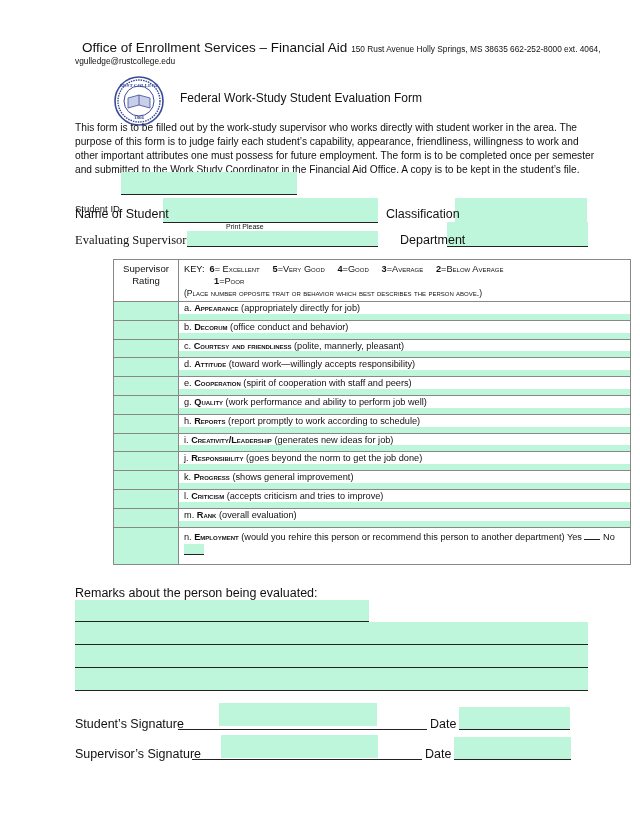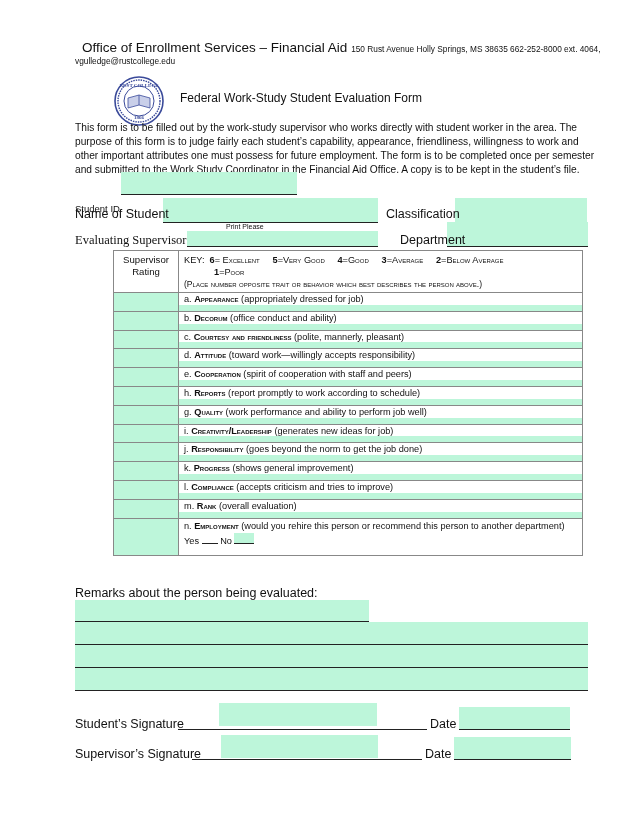--- a/index.html
+++ b/index.html
@@ -10,21 +10,21 @@
   .hdr-main { left: 75px; top: 40px; font-size: 13.5px; white-space: nowrap; margin-left: 7px; }
   .hdr-small { font-size: 8.3px; }
   .hdr-email { left: 75px; top: 56px; font-size: 8.3px; }
   .seal { left: 114px; top: 76px; width: 50px; height: 50px; }
   .title { left: 180px; top: 91px; font-size: 12px; white-space: nowrap; }
   .intro { left: 75px; top: 121px; width: 520px; font-size: 10.2px; line-height: 14px; }
   .lbl { font-size: 12.5px; white-space: nowrap; }
   .line { border-bottom: 1px solid #222; }
   .sm { font-size: 9.5px; }
   .tiny { font-size: 7px; }
-  table.eval { position: absolute; left: 113px; top: 250px; width: 470px; border-collapse: collapse; font-size: 9.2px; }
+  table.eval { position: absolute; left: 113px; top: 259px; width: 518px; border-collapse: collapse; font-size: 9.2px; }
   table.eval td { border: 1px solid #888; vertical-align: top; }
   td.rate { width: 65px; }
   td.rate-h { text-align: center; padding-top: 3px; font-size: 9.6px; line-height: 12px; }
   td.key { padding: 3px 5px 2px 5px; line-height: 12px; }
   .sc { font-variant: small-caps; }
   .b { font-weight: bold; }
   tr.item td { height: 18.8px; }
   td.item-cell { position: relative; padding: 1px 5px 0 5px; white-space: nowrap; overflow: hidden; }
   td.item-cell .stripe { position: absolute; left: 0; right: 0; bottom: 0; height: 6px; background: #bdf6da; }
   tr.last td { height: 37px; }
@@ -93,71 +93,71 @@
       <div style="padding-left:30px;">
         <span class="b">1</span><span class="sc">=Poor</span>
       </div>
       <div class="sc" style="font-size:8.6px;">(Place number opposite trait or behavior which best describes the person above.)</div>
     </td>
   </tr>
 
   <tr class="item">
     <td class="rate fill"></td>
     <td class="item-cell"><span class="stripe"></span>
-      <span>a.</span> <span class="sc b">Appearance</span> <span>(appropriately dressed for job)</span></td>
+      <span>a.</span> <span class="sc b">Appearance</span> <span>(appropriately directly for job)</span></td>
   </tr>
   <tr class="item">
     <td class="rate fill"></td>
     <td class="item-cell"><span class="stripe"></span>
-      <span>b.</span> <span class="sc b">Decorum</span> <span>(office conduct and ability)</span></td>
+      <span>b.</span> <span class="sc b">Decorum</span> <span>(office conduct and behavior)</span></td>
   </tr>
   <tr class="item">
     <td class="rate fill"></td>
     <td class="item-cell"><span class="stripe"></span>
       <span>c.</span> <span class="sc b">Courtesy and friendliness</span> <span>(polite, mannerly, pleasant)</span></td>
   </tr>
   <tr class="item">
     <td class="rate fill"></td>
     <td class="item-cell"><span class="stripe"></span>
       <span>d.</span> <span class="sc b">Attitude</span> <span>(toward work—willingly accepts responsibility)</span></td>
   </tr>
   <tr class="item">
     <td class="rate fill"></td>
     <td class="item-cell"><span class="stripe"></span>
       <span>e.</span> <span class="sc b">Cooperation</span> <span>(spirit of cooperation with staff and peers)</span></td>
   </tr>
   <tr class="item">
     <td class="rate fill"></td>
     <td class="item-cell"><span class="stripe"></span>
-      <span>h.</span> <span class="sc b">Reports</span> <span>(report promptly to work according to schedule)</span></td>
+      <span>g.</span> <span class="sc b">Quality</span> <span> (work performance and ability to perform job well)</span></td>
   </tr>
   <tr class="item">
     <td class="rate fill"></td>
     <td class="item-cell"><span class="stripe"></span>
-      <span>g.</span> <span class="sc b">Quality</span> <span> (work performance and ability to perform job well)</span></td>
+      <span>h.</span> <span class="sc b">Reports</span> <span>(report promptly to work according to schedule)</span></td>
   </tr>
   <tr class="item">
     <td class="rate fill"></td>
     <td class="item-cell"><span class="stripe"></span>
       <span>i.</span> <span class="sc b">Creativity/Leadership</span> <span>(generates new ideas for job)</span></td>
   </tr>
   <tr class="item">
     <td class="rate fill"></td>
     <td class="item-cell"><span class="stripe"></span>
       <span>j.</span> <span class="sc b">Responsibility</span> <span>(goes beyond the norm to get the job done)</span></td>
   </tr>
   <tr class="item">
     <td class="rate fill"></td>
     <td class="item-cell"><span class="stripe"></span>
       <span>k.</span> <span class="sc b">Progress</span> <span>(shows general improvement)</span></td>
   </tr>
   <tr class="item">
     <td class="rate fill"></td>
     <td class="item-cell"><span class="stripe"></span>
-      <span>l.</span> <span class="sc b">Compliance</span> <span>(accepts criticism and tries to improve)</span></td>
+      <span>l.</span> <span class="sc b">Criticism</span> <span>(accepts criticism and tries to improve)</span></td>
   </tr>
   <tr class="item">
     <td class="rate fill"></td>
     <td class="item-cell"><span class="stripe"></span>
       <span>m.</span> <span class="sc b">Rank</span> <span>(overall evaluation)</span></td>
   </tr>
   <tr class="last">
     <td class="rate fill"></td>
     <td class="n-cell">
       <span>n.</span> <span class="sc b">Employment</span> <span>(would you rehire this person or recommend this person to another department)</span>

